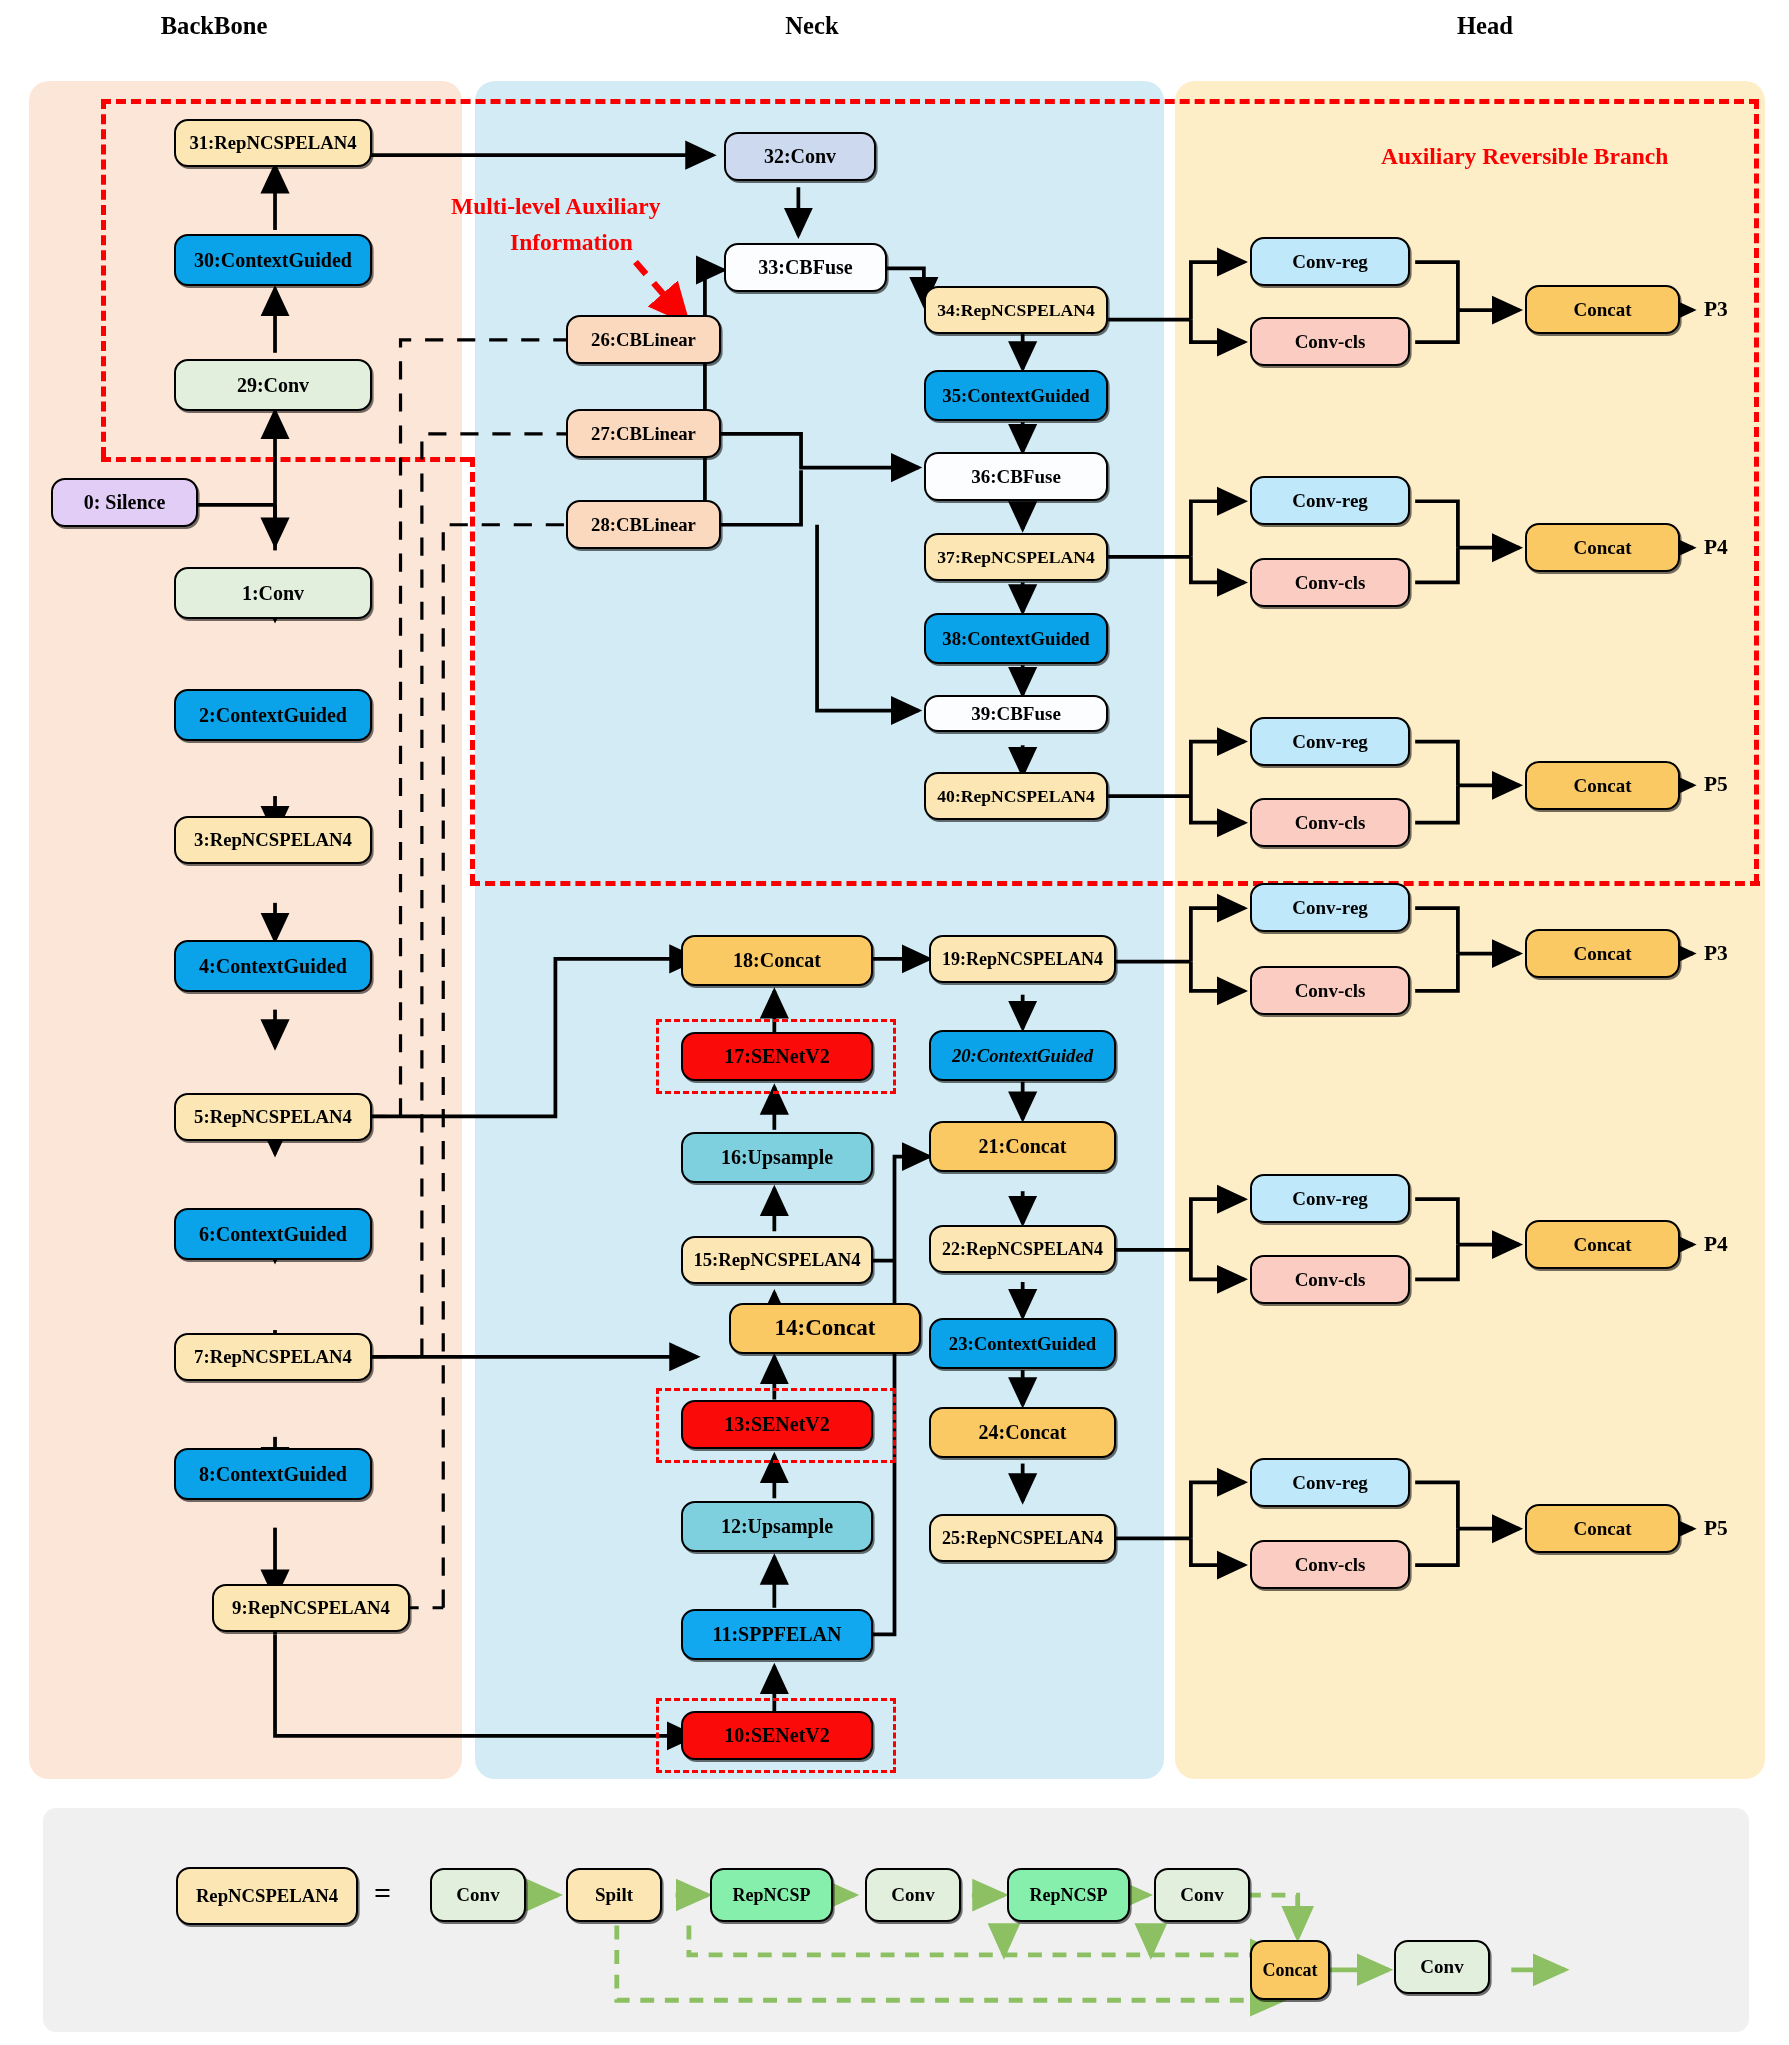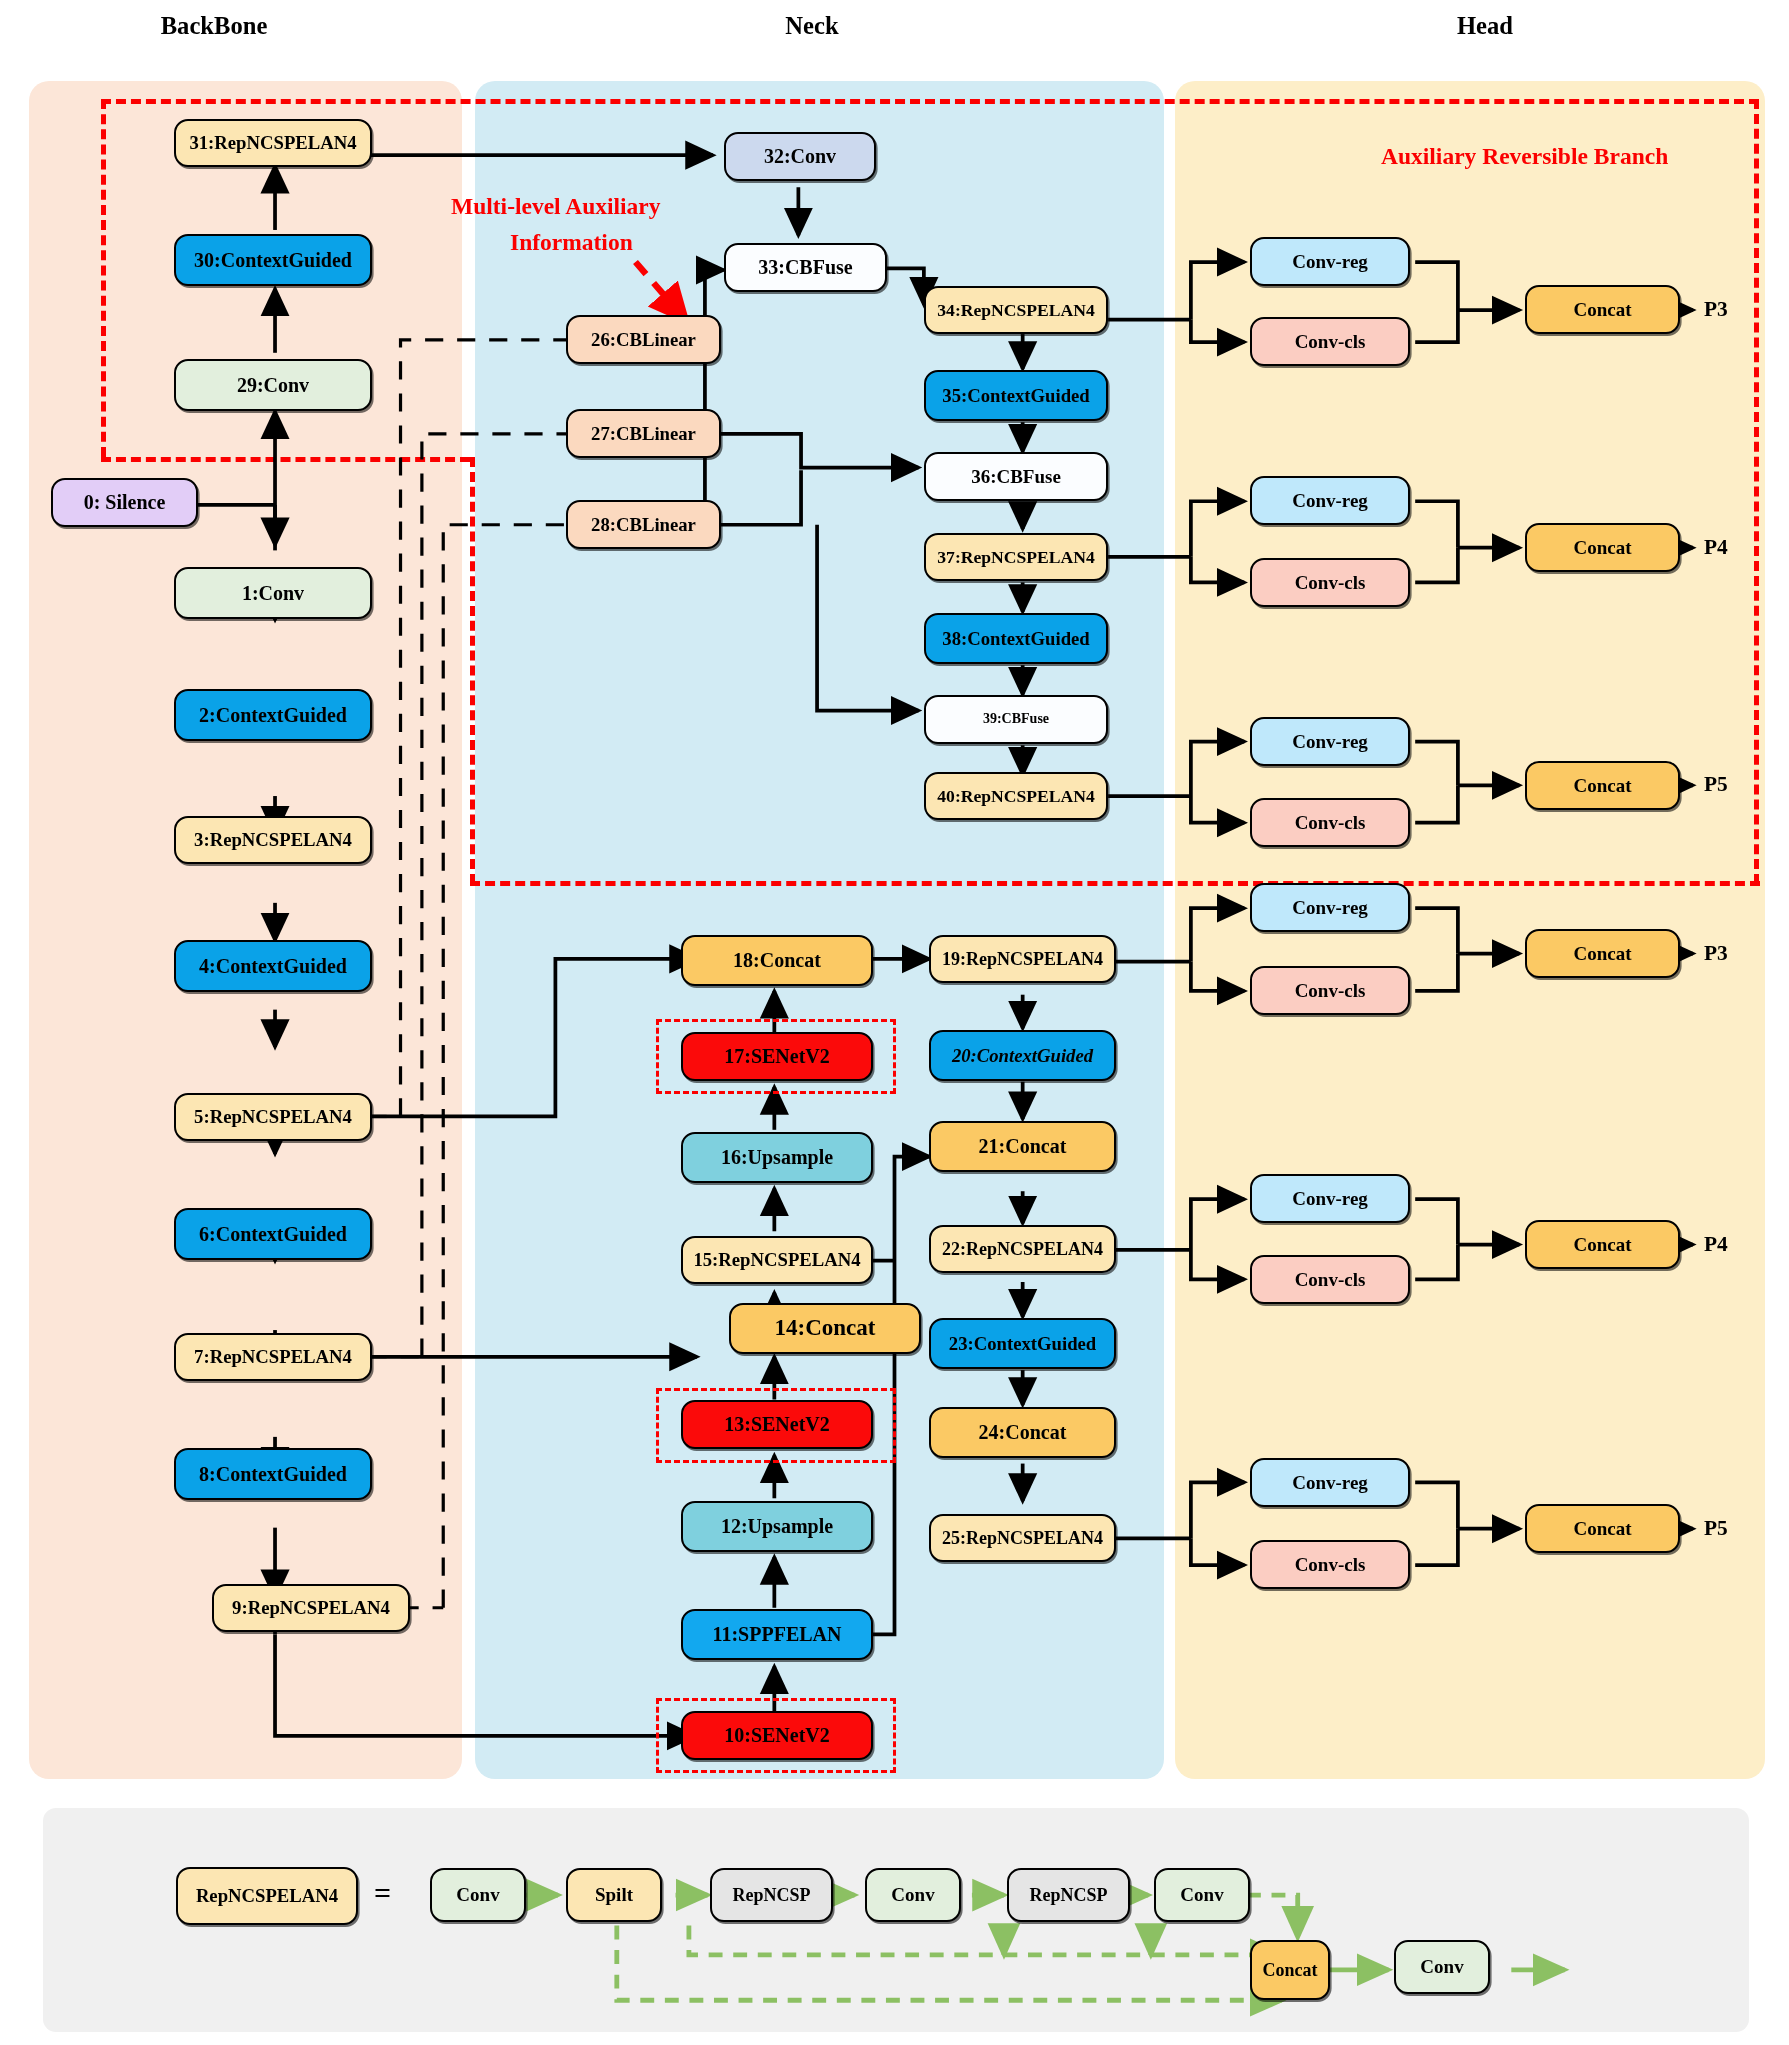--- a/index.html
+++ b/index.html
@@ -27,21 +27,21 @@
   .n-conv2  {background:#ccd9ee;}
   .n-silence{background:#e2cdf7;}
   .n-cbl    {background:#fbd9bf;}
   .n-cbfuse {background:#fbfdff;}
   .n-cat    {background:#fbc964;}
   .n-se     {background:#fb0a0a;}
   .n-ups    {background:#7fd0de;}
   .n-sppf   {background:#12a8ef;}
   .n-creg   {background:#bfe8fb;}
   .n-ccls   {background:#fbcdc2;}
-  .n-white  {background:#e5e5e5;}
+  .n-white  {background:#86efac;}
   .n-spilt  {background:#fce6b3;}
 
   
   .hl-dash{position:absolute;border:3.7px dashed #fb0000;box-sizing:border-box;}
   .red-seg{position:absolute;background:transparent;}
   .red-h{border-top:5.9px dashed #fb0000;}
   .red-v{border-left:5.9px dashed #fb0000;}
 
   .red-label{position:absolute;color:#fb0000;font-weight:bold;white-space:nowrap;text-align:center;}
 
@@ -301,21 +301,21 @@
   <div class="node n-cbfuse" style="left:724px;top:243px;width:163px;height:49px;font-size:20px;">33:CBFuse</div>
   <div class="node n-cbl" style="left:566px;top:315px;width:155px;height:49px;font-size:18.7px;">26:CBLinear</div>
   <div class="node n-cbl" style="left:566px;top:409px;width:155px;height:49px;font-size:18.7px;">27:CBLinear</div>
   <div class="node n-cbl" style="left:566px;top:500px;width:155px;height:49px;font-size:18.7px;">28:CBLinear</div>
 
   <div class="node n-rep" style="left:924px;top:286px;width:184px;height:48px;font-size:17.6px;">34:RepNCSPELAN4</div>
   <div class="node n-cg" style="left:924px;top:370px;width:184px;height:51px;font-size:18.7px;">35:ContextGuided</div>
   <div class="node n-cbfuse" style="left:924px;top:452px;width:184px;height:49px;font-size:19px;">36:CBFuse</div>
   <div class="node n-rep" style="left:924px;top:533px;width:184px;height:48px;font-size:17.6px;">37:RepNCSPELAN4</div>
   <div class="node n-cg" style="left:924px;top:613px;width:184px;height:51px;font-size:18.7px;">38:ContextGuided</div>
-  <div class="node n-cbfuse" style="left:924px;top:695px;width:184px;height:49px;font-size:14px;">39:CBFuse</div>
+  <div class="node n-cbfuse" style="left:924px;top:695px;width:184px;height:37px;font-size:19px;">39:CBFuse</div>
   <div class="node n-rep" style="left:924px;top:772px;width:184px;height:48px;font-size:17.6px;">40:RepNCSPELAN4</div>
 
   <div class="node n-cat" style="left:681px;top:935px;width:192px;height:51px;font-size:20px;">18:Concat</div>
   <div class="hl-dash" style="left:656px;top:1019px;width:240px;height:75px;"></div>
   <div class="node n-se" style="left:681px;top:1032px;width:192px;height:49px;font-size:20px;">17:SENetV2</div>
   <div class="node n-ups" style="left:681px;top:1132px;width:192px;height:51px;font-size:20px;">16:Upsample</div>
   <div class="node n-rep" style="left:681px;top:1236px;width:192px;height:48px;font-size:18.7px;">15:RepNCSPELAN4</div>
   <div class="node n-cat" style="left:681px;top:1303px;width:192px;height:51px;font-size:23px;margin-left:48px;">14:Concat</div>
   <div class="hl-dash" style="left:656px;top:1388px;width:240px;height:75px;"></div>
   <div class="node n-se" style="left:681px;top:1400px;width:192px;height:49px;font-size:20px;">13:SENetV2</div>

